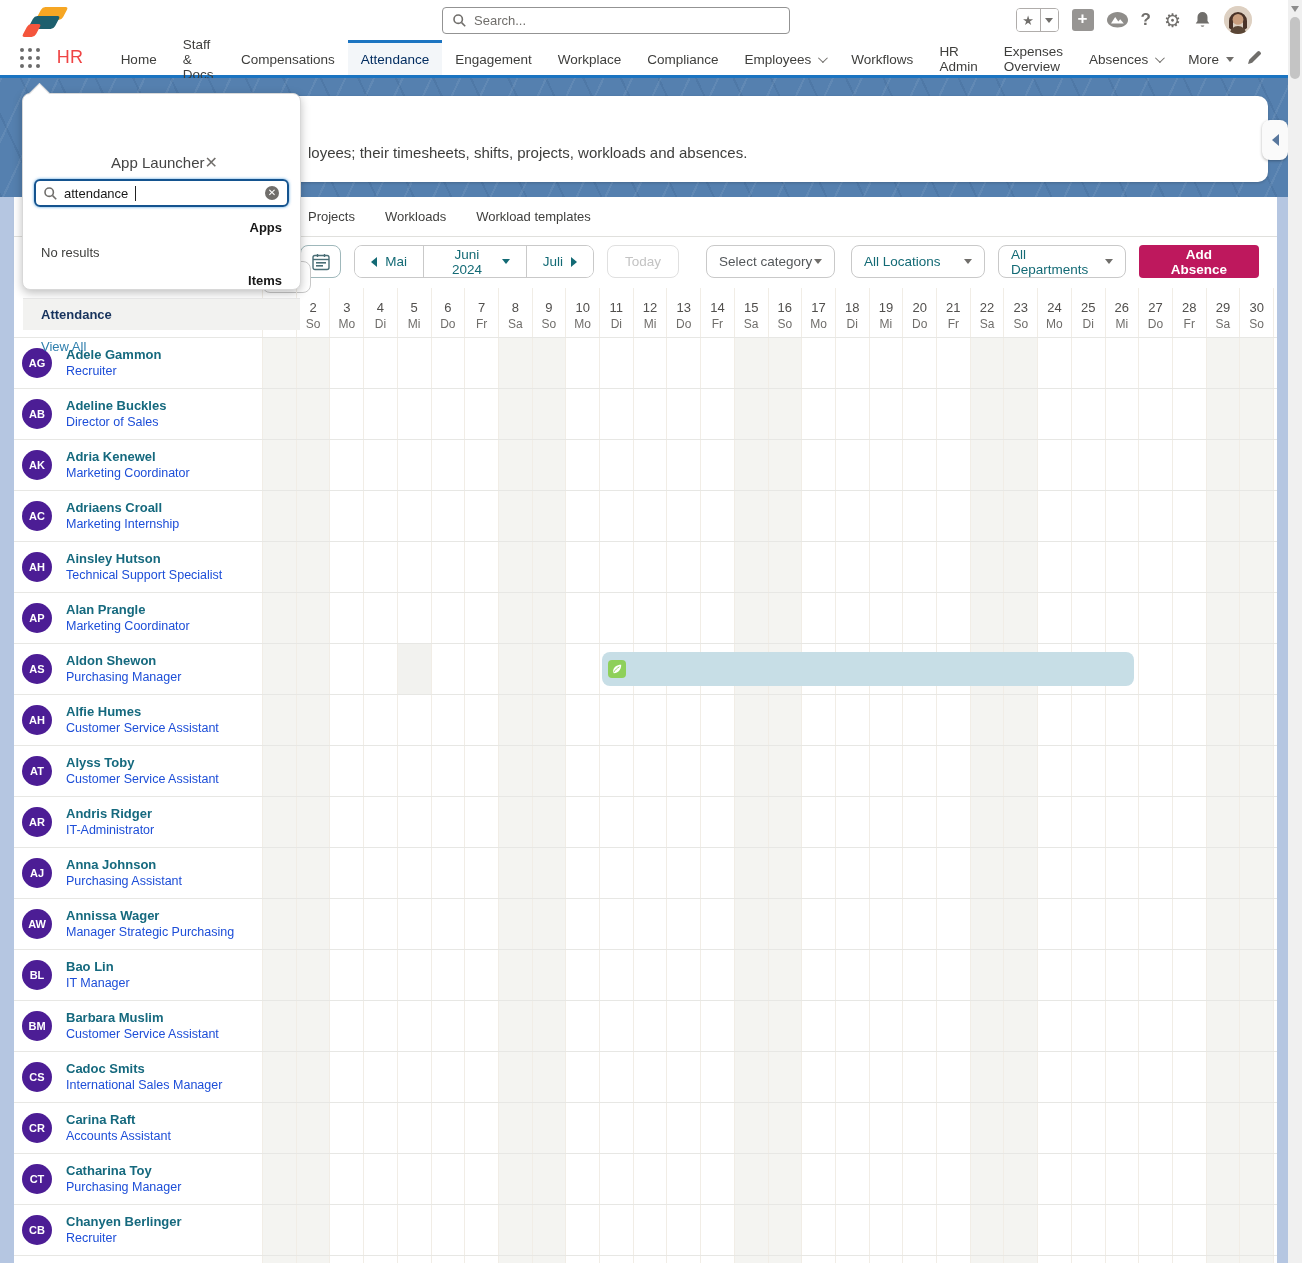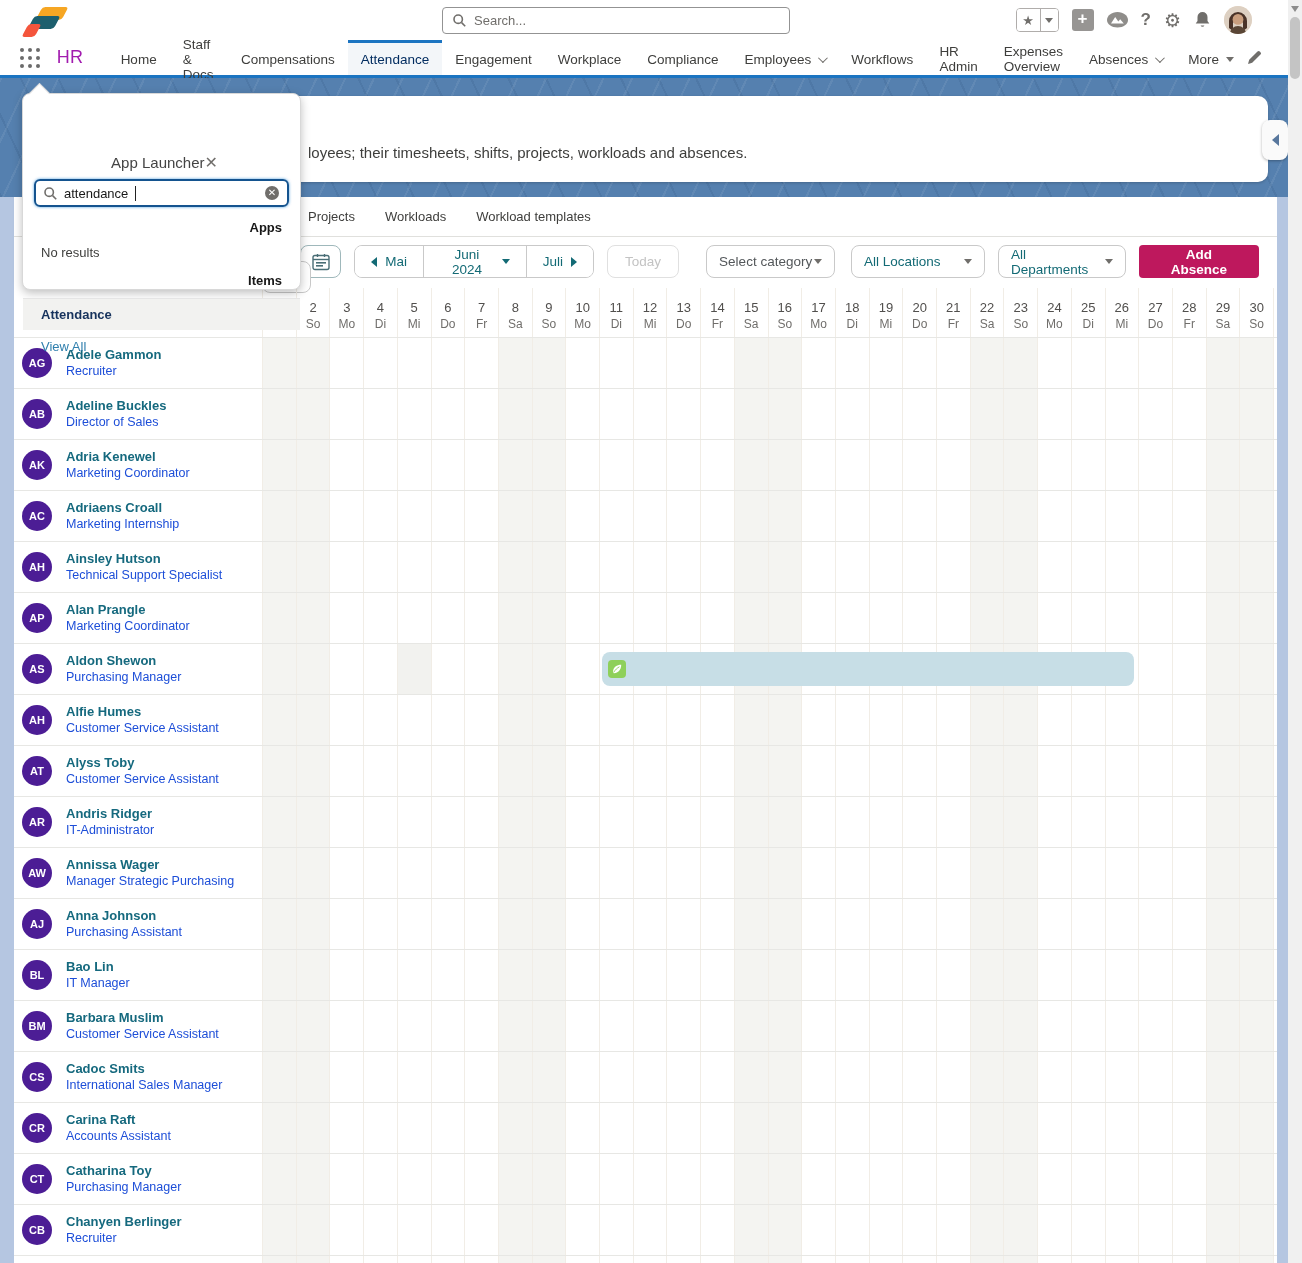--- a/index.html
+++ b/index.html
@@ -22,21 +22,21 @@
   .stargroup .sg+.sg { border-left:1px solid #b0adab; width:18px; }
   .plusbox { width:22px; height:22px; background:#979593; border-radius:3px; color:#fff; font-size:17px; line-height:20px; text-align:center; font-weight:bold; }
   .qmark { font-size:17px; font-weight:bold; color:#706e6b; }
   .gear { font-size:19px; color:#706e6b; }
   .avatar-photo { width:28px; height:28px; border-radius:50%; overflow:hidden; background:#e8d9c8; }
 
   
   .navbar { position:absolute; left:0; top:40px; width:1288px; height:38px; background:#fff; border-bottom:3px solid #1b74c1; display:flex; align-items:stretch; }
   .waffle { width:24px; height:24px; margin:6px 0 0 19px; display:grid; grid-template-columns:repeat(3,4px); grid-template-rows:repeat(3,4px); gap:4px; align-content:center; justify-content:center; cursor:pointer; }
   .waffle i { width:4px; height:4px; border-radius:50%; background:#6b6b6b; }
-  .appname { font-size:18px; color:#a21caf; margin:7px 24px 0 16px; letter-spacing:.5px; }
+  .appname { font-size:18px; color:#ef4444; margin:7px 24px 0 16px; letter-spacing:.5px; }
   .navtabs { display:flex; align-items:stretch; height:35px; }
   .navtab { display:flex; align-items:center; gap:7px; padding:0 13px; font-size:13.5px; color:#3e3e3c; cursor:pointer; border-top:3px solid transparent; }
   .navtab.active { border-top:3px solid #1b74c1; background:#f3f6f9; color:#032d60; }
   .chev { width:7px; height:7px; border-right:1.6px solid #706e6b; border-bottom:1.6px solid #706e6b; transform:rotate(45deg) translateY(-2px); }
   .tri { width:0; height:0; border-style:solid; display:inline-block; }
   .tri-down-gray { border-width:5px 4.5px 0 4.5px; border-color:#706e6b transparent transparent transparent; }
   .pencil { margin-left:auto; margin-right:26px; align-self:center; }
 
   
   .hero { position:absolute; left:0; top:78px; width:1288px; height:119px;
@@ -827,65 +827,65 @@
           <div class="dcell"></div>
           <div class="dcell"></div>
           <div class="dcell"></div>
           <div class="dcell"></div>
           <div class="dcell we"></div>
           <div class="dcell we"></div>
         </div>
       </div>
       <div class="erow">
         <div class="namecell">
+          <span class="av">AJ</span>
+          <span>
+            <div class="nm">Anna Johnson</div>
+            <div class="rl">Purchasing Assistant</div>
+          </span>
+        </div>
+        <div class="daygrid">
+          <div class="dcell we"></div>
+          <div class="dcell we"></div>
+          <div class="dcell"></div>
+          <div class="dcell"></div>
+          <div class="dcell"></div>
+          <div class="dcell"></div>
+          <div class="dcell"></div>
+          <div class="dcell we"></div>
+          <div class="dcell we"></div>
+          <div class="dcell"></div>
+          <div class="dcell"></div>
+          <div class="dcell"></div>
+          <div class="dcell"></div>
+          <div class="dcell"></div>
+          <div class="dcell we"></div>
+          <div class="dcell we"></div>
+          <div class="dcell"></div>
+          <div class="dcell"></div>
+          <div class="dcell"></div>
+          <div class="dcell"></div>
+          <div class="dcell"></div>
+          <div class="dcell we"></div>
+          <div class="dcell we"></div>
+          <div class="dcell"></div>
+          <div class="dcell"></div>
+          <div class="dcell"></div>
+          <div class="dcell"></div>
+          <div class="dcell"></div>
+          <div class="dcell we"></div>
+          <div class="dcell we"></div>
+        </div>
+      </div>
+      <div class="erow">
+        <div class="namecell">
           <span class="av">AW</span>
           <span>
             <div class="nm">Annissa Wager</div>
             <div class="rl">Manager Strategic Purchasing</div>
-          </span>
-        </div>
-        <div class="daygrid">
-          <div class="dcell we"></div>
-          <div class="dcell we"></div>
-          <div class="dcell"></div>
-          <div class="dcell"></div>
-          <div class="dcell"></div>
-          <div class="dcell"></div>
-          <div class="dcell"></div>
-          <div class="dcell we"></div>
-          <div class="dcell we"></div>
-          <div class="dcell"></div>
-          <div class="dcell"></div>
-          <div class="dcell"></div>
-          <div class="dcell"></div>
-          <div class="dcell"></div>
-          <div class="dcell we"></div>
-          <div class="dcell we"></div>
-          <div class="dcell"></div>
-          <div class="dcell"></div>
-          <div class="dcell"></div>
-          <div class="dcell"></div>
-          <div class="dcell"></div>
-          <div class="dcell we"></div>
-          <div class="dcell we"></div>
-          <div class="dcell"></div>
-          <div class="dcell"></div>
-          <div class="dcell"></div>
-          <div class="dcell"></div>
-          <div class="dcell"></div>
-          <div class="dcell we"></div>
-          <div class="dcell we"></div>
-        </div>
-      </div>
-      <div class="erow">
-        <div class="namecell">
-          <span class="av">AJ</span>
-          <span>
-            <div class="nm">Anna Johnson</div>
-            <div class="rl">Purchasing Assistant</div>
           </span>
         </div>
         <div class="daygrid">
           <div class="dcell we"></div>
           <div class="dcell we"></div>
           <div class="dcell"></div>
           <div class="dcell"></div>
           <div class="dcell"></div>
           <div class="dcell"></div>
           <div class="dcell"></div>

